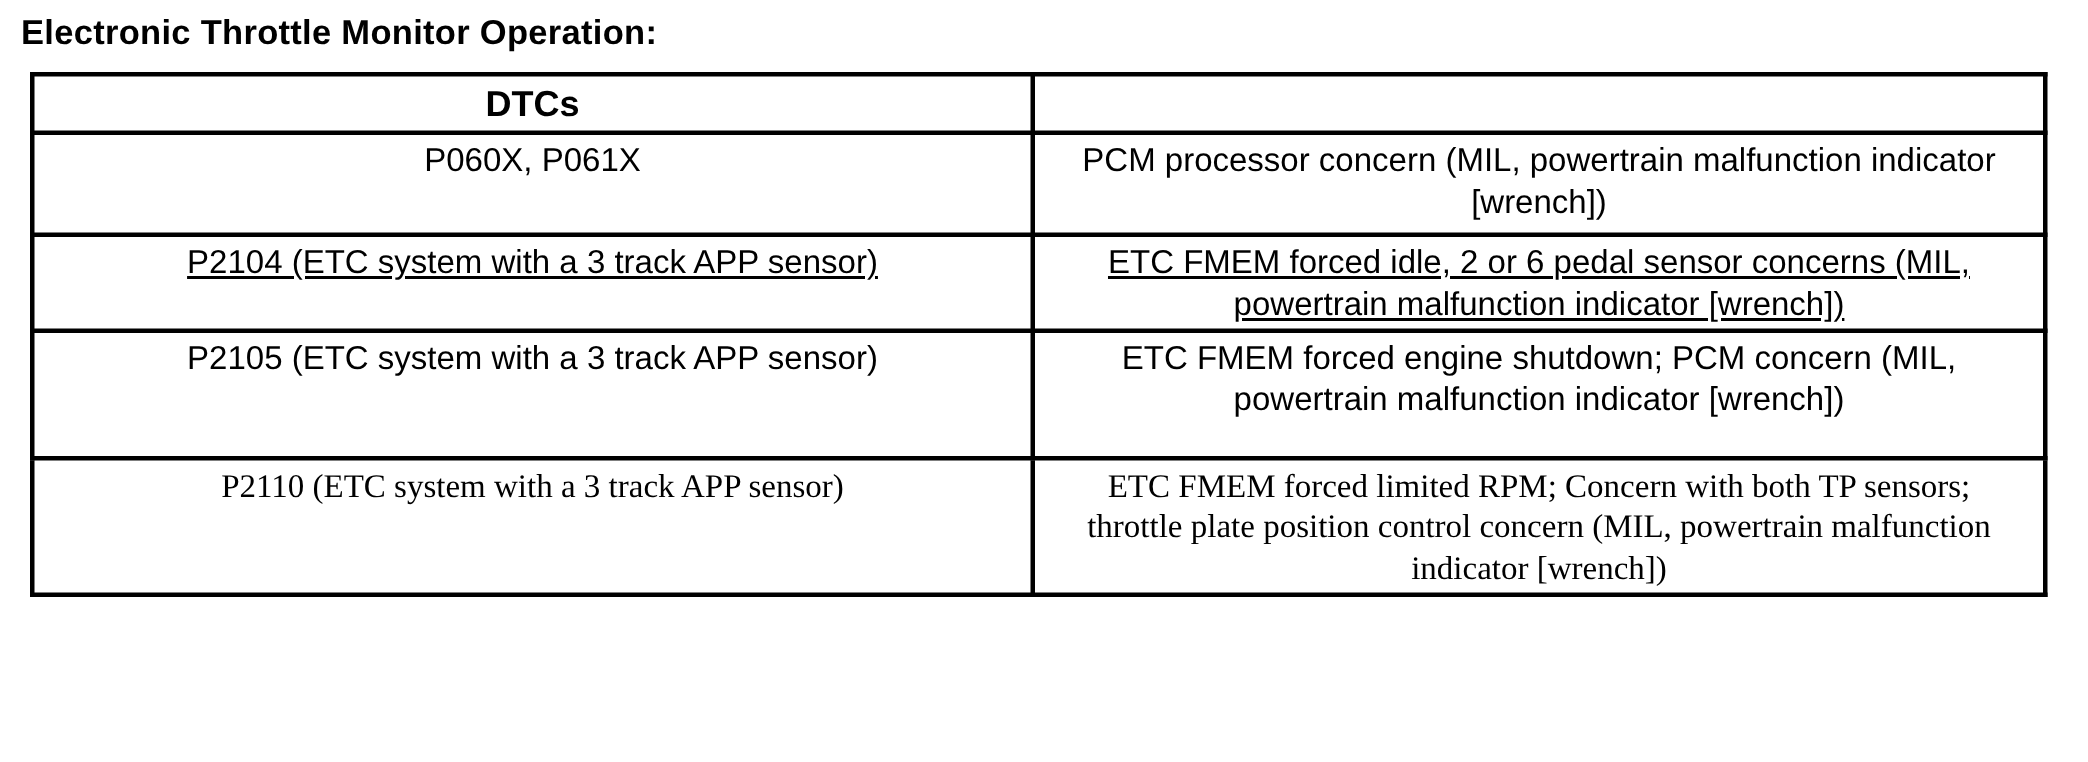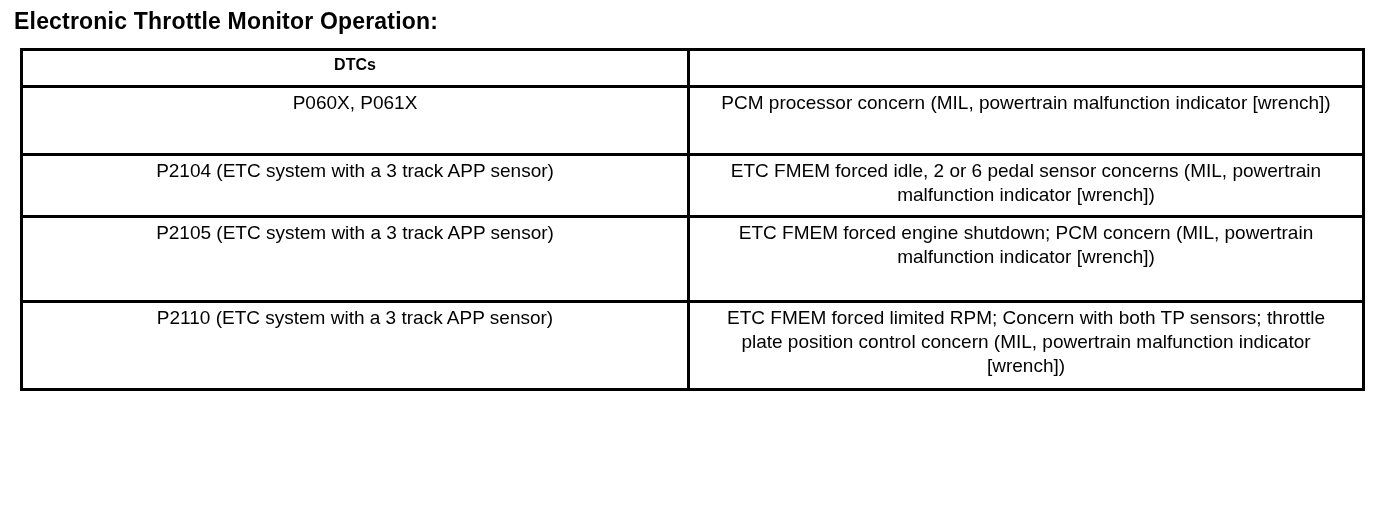--- a/index.html
+++ b/index.html
@@ -26,38 +26,38 @@
     border-collapse: collapse;
     table-layout: fixed;
     margin-left: 20px;
     width: 1342px;
   }
   table.dtc-table th,
   table.dtc-table td {
     border: 3px solid #000000;
     vertical-align: top;
     text-align: center;
-    font-size: 19px;
+    font-size: 22px;
     line-height: 1.26;
     padding: 3px 16px 2px 16px;
     box-sizing: border-box;
     overflow: hidden;
   }
   table.dtc-table th {
     font-weight: bold;
-    font-size: 16px;
+    font-size: 24px;
     padding-top: 4px;
   }
   .col-dtc  { width: 667px; }
   .col-desc { width: 675px; }
   tr.row-header { height: 37px; }
   tr.row-1 { height: 68px; }
-  tr.row-2 { height: 62px; }
+  tr.row-2 { height: 62px; text-decoration: underline; }
   tr.row-3 { height: 85px; }
-  tr.row-4 { height: 88px; }
+  tr.row-4 { height: 88px; font-family: Liberation Serif, serif; }
   tr.row-5 { height: 99px; }
 </style>
 </head>
 <body>
 
 <div class="page">
 
   <h1 class="doc-title">Electronic Throttle Monitor Operation:</h1>
 
   <table class="dtc-table">

